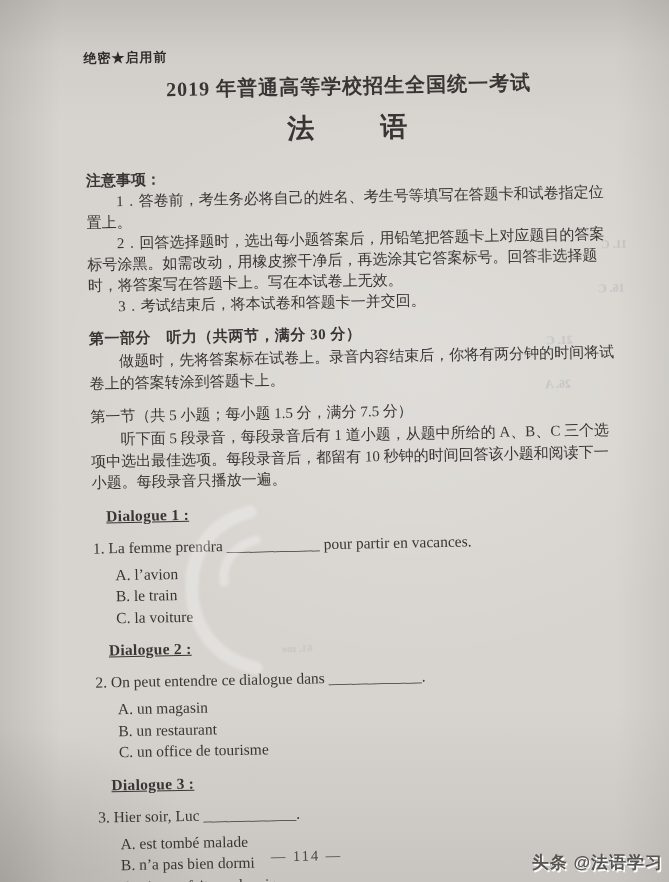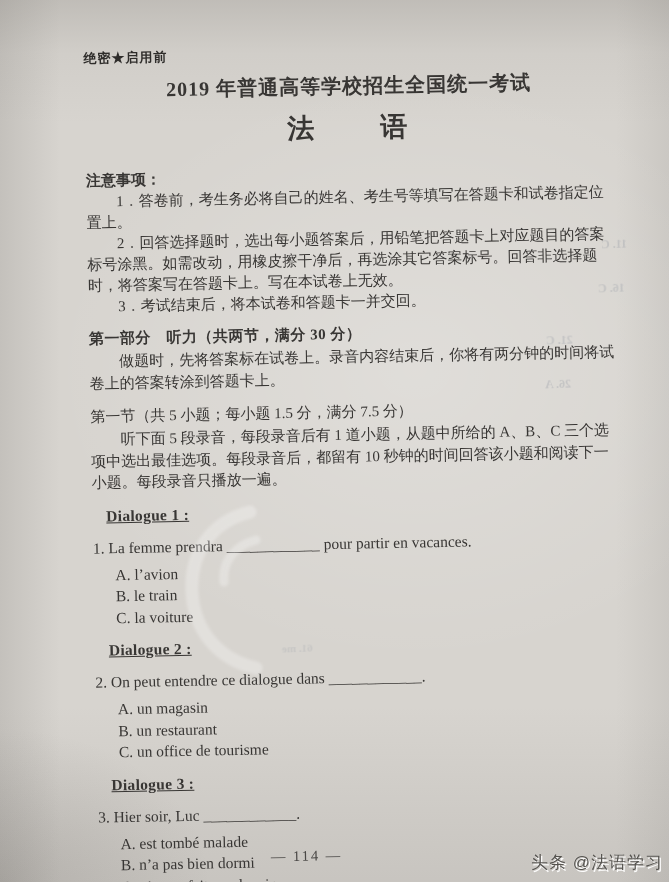--- a/index.html
+++ b/index.html
@@ -37,21 +37,21 @@
   .question{margin:13px 0 0 0;font-size:15.5px;line-height:20px;}
   .opts{margin:6px 0 0 22px;}
   .opt{font-size:15.5px;line-height:21.5px;}
   .page-num{
     position:absolute;left:262px;bottom:18px;
     font-size:14.5px;letter-spacing:2px;color:#4a4846;
   }
   .credit{
     position:absolute;right:6px;bottom:8px;
     font-family:"Liberation Sans","DejaVu Sans",sans-serif;
-    font-size:17px;font-weight:normal;color:#565450;letter-spacing:1px;
+    font-size:17px;font-weight:bold;color:#565450;letter-spacing:1px;
     text-shadow:1.5px 1.5px 0 rgba(255,255,255,0.95), -0.5px -0.5px 1px rgba(255,255,255,0.4);
   }
   .bleed{
     position:absolute;color:#8f95a0;font-size:12px;font-weight:bold;
     transform:scaleX(-1) rotate(2deg);opacity:0.30;filter:blur(0.6px);
     font-family:"Liberation Serif","DejaVu Serif",serif;
   }
   .bt0{top:237px;right:42px;}
   .bt1{top:281px;right:44px;}
   .bt2{top:333px;right:96px;}

